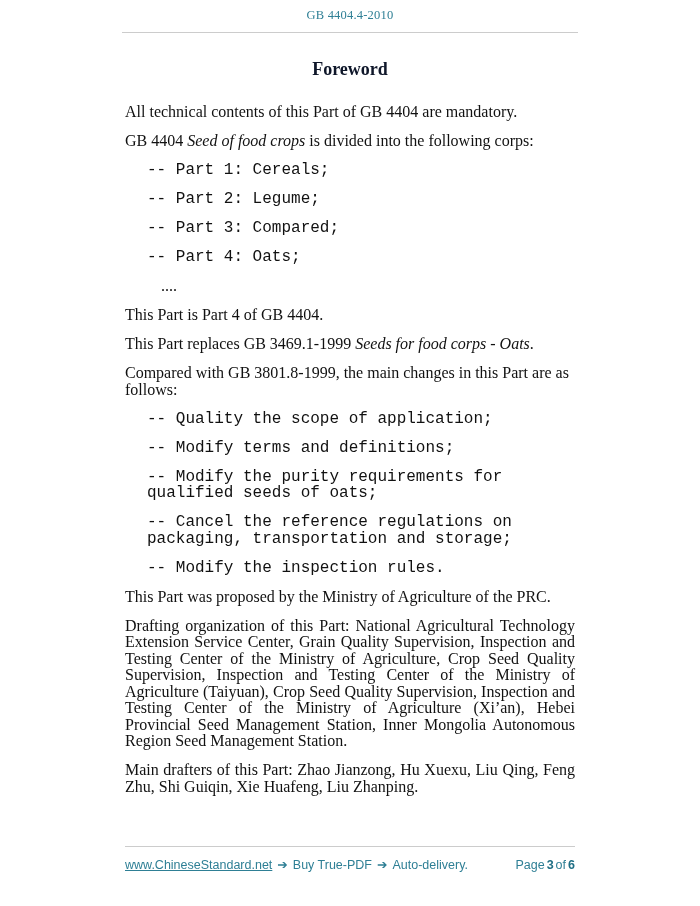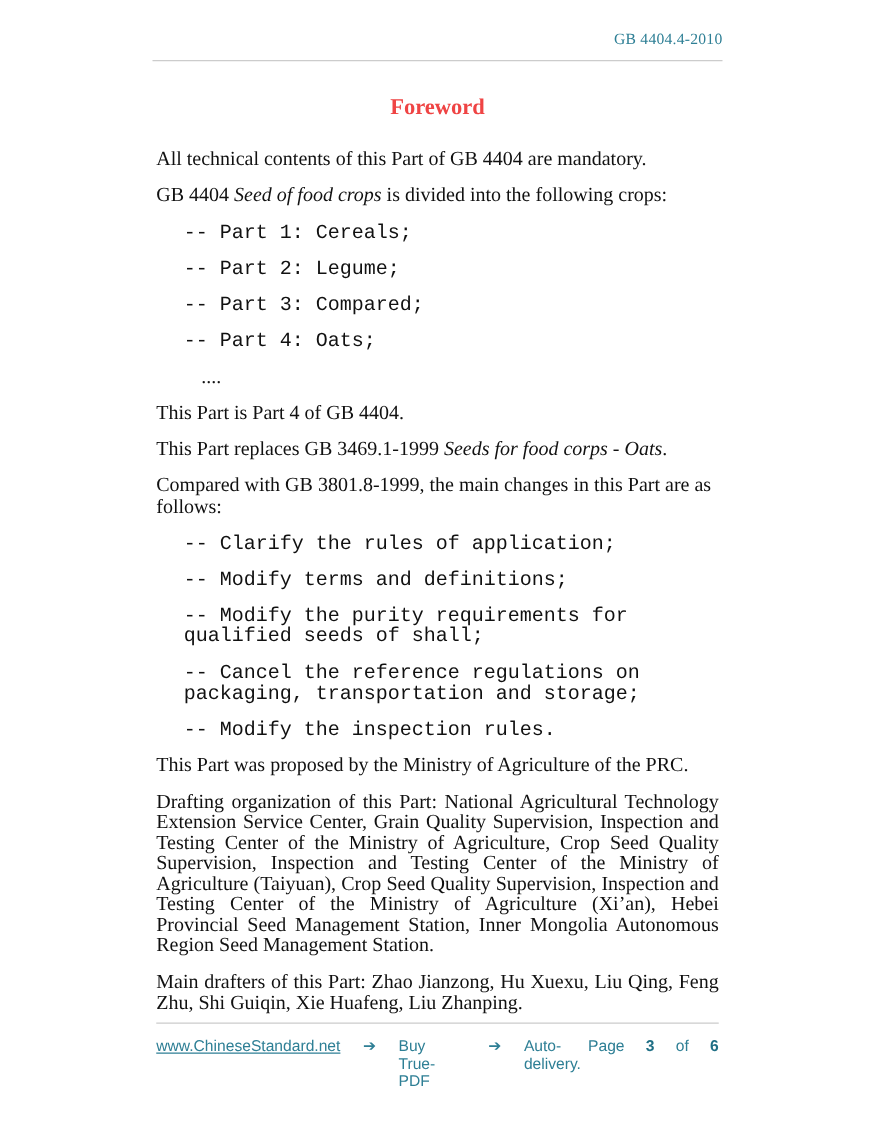--- a/index.html
+++ b/index.html
@@ -11,43 +11,43 @@
     position: relative;
     width: 700px;
     height: 906px;
     background: #ffffff;
     font-family: "Liberation Serif", serif;
     color: #111111;
     box-sizing: border-box;
     overflow: hidden;
   }
   .doc-header {
-    padding-top: 24px;
+    padding-top: 8px;
     margin: 0 122px;
-    text-align: right;
+    text-align: center;
   }
   .doc-number {
     font-size: 12.5px;
     color: #2e7f95;
     letter-spacing: 0.2px;
   }
   .rule {
     border: none;
     border-top: 1px solid #cccccc;
     margin: 9px 0 0 0;
   }
   .content {
     margin: 0 125px;
   }
   .title {
     font-size: 18px;
     font-weight: bold;
     text-align: center;
     margin: 26px 0 24px 0;
-    color: #ef4444;
+    color: #0f172a;
   }
   .content p {
     font-size: 16px;
     line-height: 16.5px;
     margin: 12.5px 0;
   }
   .indent {
     margin-left: 22px !important;
     font-family: Liberation Mono, monospace;
   }
@@ -66,31 +66,31 @@
     padding-top: 10px;
     font-family: "Liberation Sans", sans-serif;
     font-size: 12.5px;
     color: #2e7f95;
     display: flex;
     justify-content: space-between;
     align-items: baseline;
   }
   .footer-left {
     display: flex;
-    gap: 18px;
+    gap: 5px;
     align-items: baseline;
   }
   .footer-link {
     color: #2e7f95;
     text-decoration: underline;
     cursor: pointer;
   }
   .page-indicator {
     display: flex;
-    gap: 17px;
+    gap: 2px;
     align-items: baseline;
   }
   .page-num {
     font-weight: bold;
     color: #1f6f85;
   }
 </style>
 </head>
 <body>
 
@@ -100,37 +100,37 @@
     <div class="doc-number">GB 4404.4-2010</div>
     <hr class="rule">
   </header>
 
   <main class="content">
 
     <h1 class="title">Foreword</h1>
 
     <p>All technical contents of this Part of GB 4404 are mandatory.</p>
 
-    <p><span>GB 4404 </span><em>Seed of food crops</em><span> is divided into the following crops:</span></p>
+    <p><span>GB 4404 </span><em>Seed of food crops</em><span> is divided into the following corps:</span></p>
 
     <p class="indent">-- Part 1: Cereals;</p>
     <p class="indent">-- Part 2: Legume;</p>
     <p class="indent">-- Part 3: Compared;</p>
     <p class="indent">-- Part 4: Oats;</p>
     <p class="indent2">....</p>
 
     <p>This Part is Part 4 of GB 4404.</p>
 
     <p><span>This Part replaces GB 3469.1-1999 </span><em>Seeds for food corps - Oats</em><span>.</span></p>
 
     <p>Compared with GB 3801.8-1999, the main changes in this Part are as follows:</p>
 
-    <p class="indent">-- Clarify the rules of application;</p>
+    <p class="indent">-- Quality the scope of application;</p>
     <p class="indent">-- Modify terms and definitions;</p>
-    <p class="indent">-- Modify the purity requirements for qualified seeds of shall;</p>
+    <p class="indent">-- Modify the purity requirements for qualified seeds of oats;</p>
     <p class="indent">-- Cancel the reference regulations on packaging, transportation and storage;</p>
     <p class="indent">-- Modify the inspection rules.</p>
 
     <p>This Part was proposed by the Ministry of Agriculture of the PRC.</p>
 
 
     <p class="justify">Drafting organization of this Part: National Agricultural Technology Extension Service Center, Grain Quality Supervision, Inspection and Testing Center of the Ministry of Agriculture, Crop Seed Quality Supervision, Inspection and Testing Center of the Ministry of Agriculture (Taiyuan), Crop Seed Quality Supervision, Inspection and Testing Center of the Ministry of Agriculture (Xi’an), Hebei Provincial Seed Management Station, Inner Mongolia Autonomous Region Seed Management Station.</p>
 
     <p class="justify">Main drafters of this Part: Zhao Jianzong, Hu Xuexu, Liu Qing, Feng Zhu, Shi Guiqin, Xie Huafeng, Liu Zhanping.</p>
 

